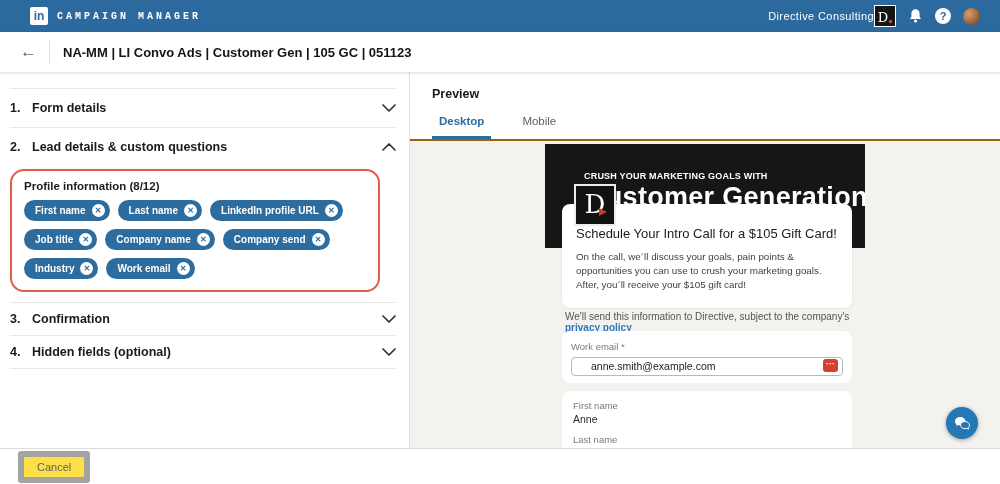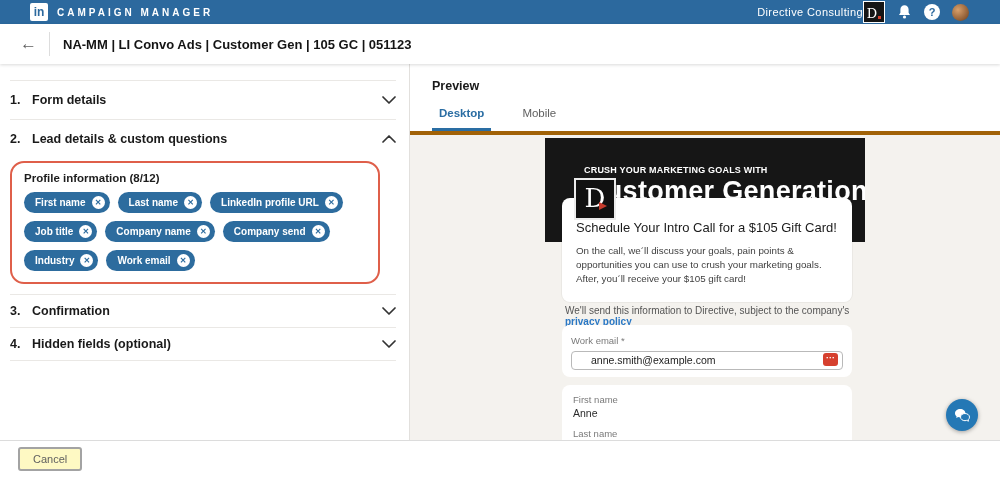--- a/index.html
+++ b/index.html
@@ -1,23 +1,23 @@
 <!DOCTYPE html>
 <html><head>
 <meta charset="utf-8">
 <style>
   * { margin:0; padding:0; box-sizing:border-box; }
   html,body { width:1000px; height:484px; overflow:hidden; background:#fff;
     font-family:"Liberation Sans", sans-serif; }
 
   
-  .topnav { height:24px; background:#2c699e; display:flex; align-items:center; padding:0 31px 0 30px; }
+  .topnav { height:32px; background:#2c699e; display:flex; align-items:center; padding:0 20px 0 30px; }
   .li-logo { width:18px; height:18px; background:#fff; border-radius:2px; color:#2c699e;
     font-weight:700; font-size:12px; display:flex; align-items:center; justify-content:center; }
-  .brand { color:#fff; font-size:10px; font-weight:700; letter-spacing:3px; margin-left:9px; }
+  .brand { color:#fff; font-size:10px; font-weight:700; letter-spacing:3px; margin-left:9px;font-family:Liberation Mono, monospace; }
   .nav-right { margin-left:auto; display:flex; align-items:center; gap:12px; }
   .account-name { color:#fff; font-size:11px; letter-spacing:.4px; }
   .account-logo { width:22px; height:22px; background:#151515; border:1.5px solid #fff; margin-left:-12px;
     display:flex; align-items:flex-end; justify-content:center; padding-bottom:2px; }
   .account-logo .dchar { color:#fff; font-family:"DejaVu Serif", serif; font-size:13px; line-height:1; }
   .account-logo .ddot { width:3px; height:3px; background:#d6402e; margin-left:1px; margin-bottom:1px; }
   .nav-icon { display:flex; align-items:center; justify-content:center; }
   .help-circle { width:16px; height:16px; border-radius:50%; background:#fff; color:#2c699e;
     font-size:11px; font-weight:700; display:flex; align-items:center; justify-content:center; }
   .avatar { width:17px; height:17px; border-radius:50%;
@@ -54,21 +54,21 @@
 
   
   .right-panel { flex:1; display:flex; flex-direction:column; background:#fff; }
   .preview-head { padding:15px 0 0 22px; }
   .preview-title { font-size:12.5px; font-weight:700; color:#1a1a1a; }
   .tabs { display:flex; gap:24px; margin-top:14px; }
   .tab { font-size:11.5px; padding:0 7px 9px; cursor:pointer; color:#5f5f5f; }
   .tab.active { color:#2a6da3; font-weight:700; border-bottom:3px solid #2a6da3;text-align:center; }
 
   .stage-wrap { flex:1; background:#f4f2ee; position:relative; overflow:hidden;
-    border-top:4px solid #a16207; }
+    border-top:2px solid #a16207; }
   .stage { width:320px; height:304px; margin:3px auto 0; position:relative; }
 
   .banner { position:absolute; left:0; top:0; width:320px; height:104px; background:#161616; overflow:hidden; }
   .eyebrow { position:absolute; left:39px; top:27px; color:#fff; font-size:9px; font-weight:700; letter-spacing:.2px; }
   .headline { position:absolute; left:41px; top:38px; color:#fff; font-size:27px; font-weight:700;
     white-space:nowrap; letter-spacing:.3px; }
 
   .logo-badge { position:absolute; left:29px; top:40px; width:42px; height:42px; background:#111;
     border:2px solid #ececec; z-index:3; display:flex; align-items:center; justify-content:center; }
   .logo-badge .dchar { color:#fff; font-family:"DejaVu Serif", serif; font-size:26px; line-height:1; margin-top:-2px; }
@@ -97,21 +97,21 @@
   .lead-card .field-label { margin-bottom:2px; }
   .lead-value { font-size:10.5px; color:#2b2b2b; margin-bottom:9px; }
 
   .fab { position:absolute; right:22px; bottom:9px; width:32px; height:32px; border-radius:50%;
     background:#2478b5; display:flex; align-items:center; justify-content:center;
     box-shadow:0 1px 4px rgba(0,0,0,.35); cursor:pointer; }
 
   
   .footer { height:36px; background:#fff; border-top:1px solid #dcdcdc; display:flex;
     align-items:center; padding-left:18px; position:relative; z-index:4; }
-  .cancel-btn { border:2px solid #a3a3a3; border-radius:3px; background:#fef9c3; color:#5f5f5f;
+  .cancel-btn { border:6px solid #a3a3a3; border-radius:3px; background:#fde047; color:#5f5f5f;
     font-size:11px; padding:4px 13px; cursor:pointer; font-family:"Liberation Sans", sans-serif; }
 </style>
 </head>
 <body>
 
 <header class="topnav">
   <span class="li-logo">in</span>
   <span class="brand">CAMPAIGN MANAGER</span>
   <div class="nav-right">
     <span class="account-name">Directive Consulting</span>

